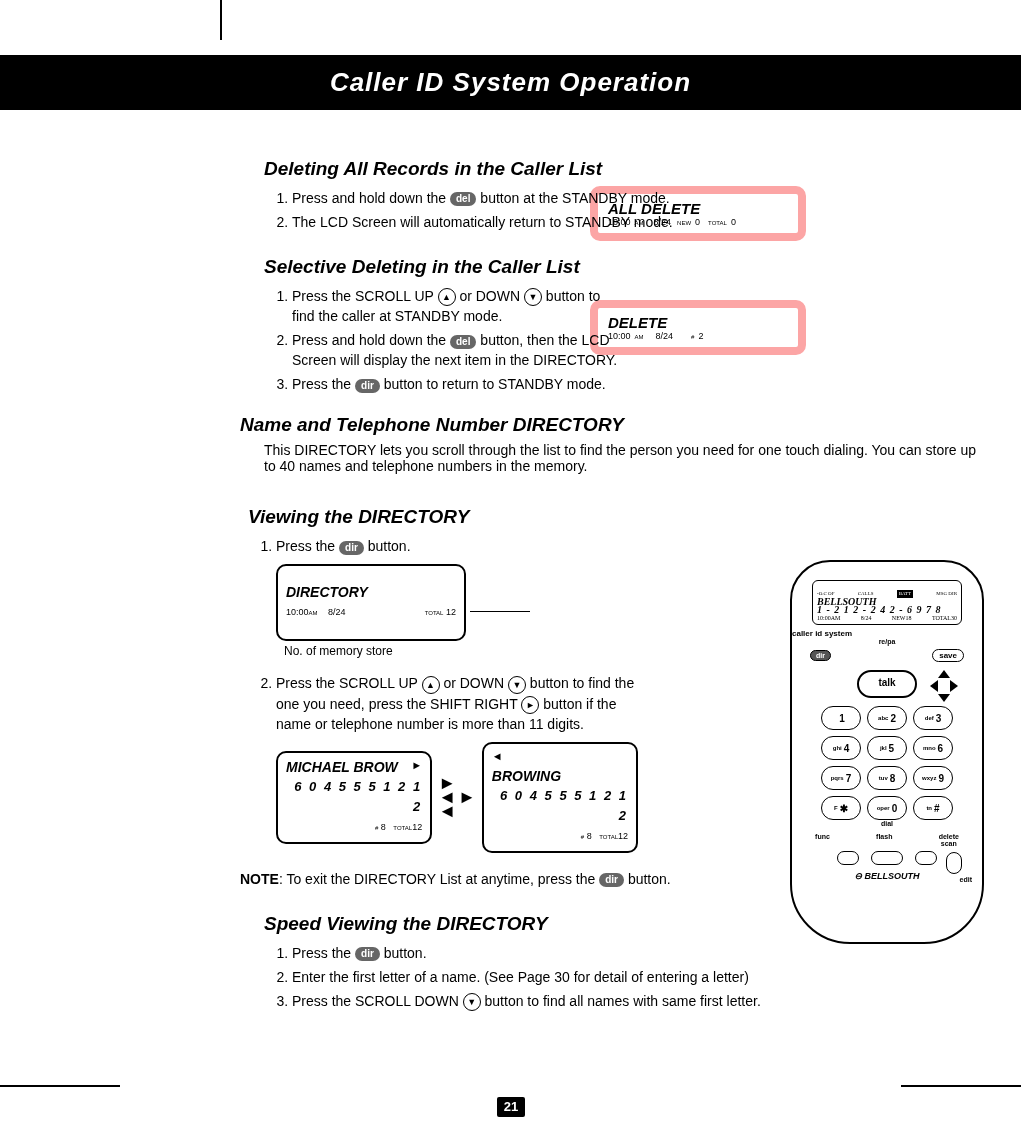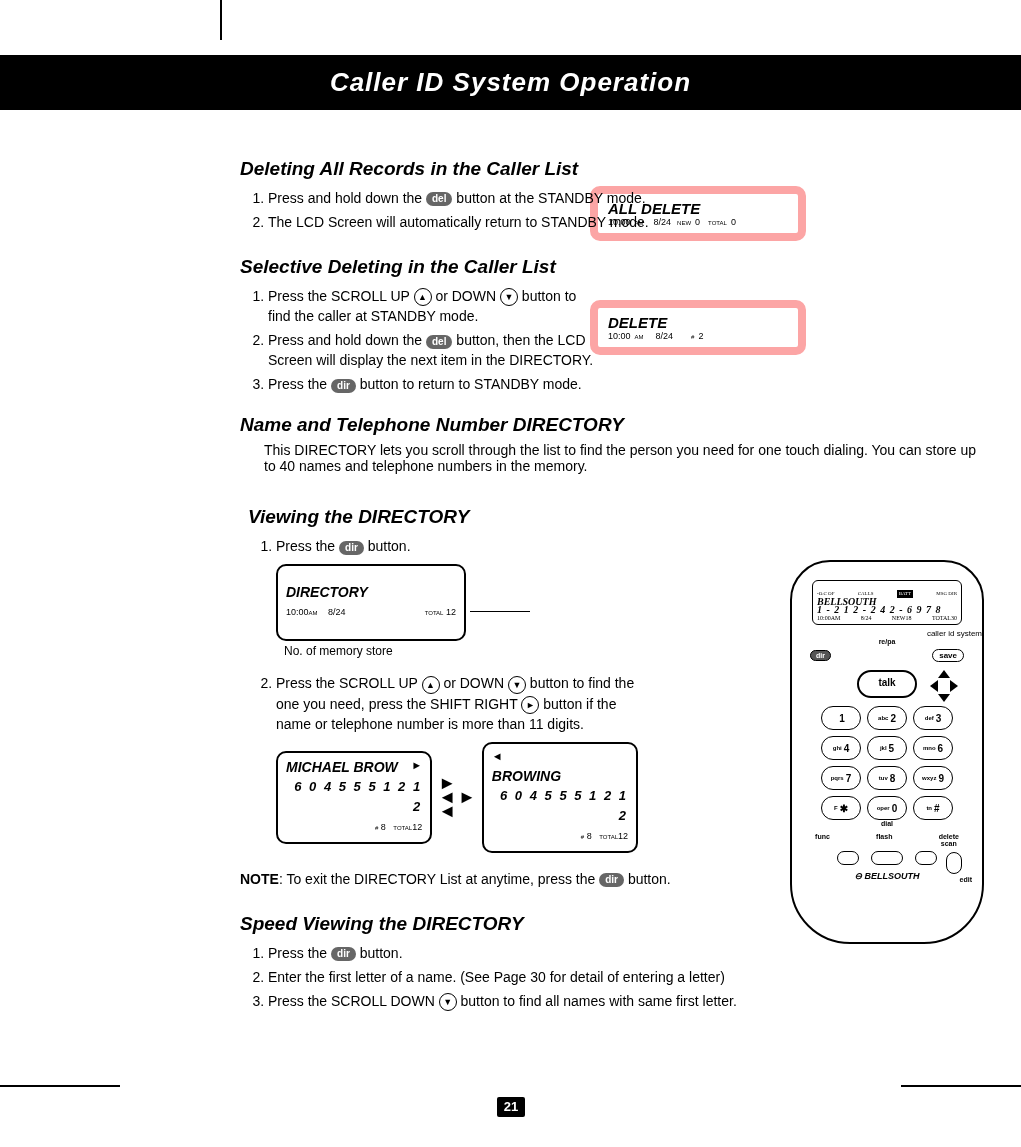--- a/index.html
+++ b/index.html
@@ -45,21 +45,21 @@
   .lcd-box {
     border:8px solid #fca5a5; border-radius:10px; padding:6px 10px; font-family: Arial,sans-serif;
     width:180px; background:#fff;
   }
   .lcd-title { font-weight:bold; font-style:italic; font-size:15px;}
   .lcd-row { font-size:9px; display:flex; gap:4px; align-items:baseline; }
   .tiny { font-size:6px; }
   .lcd1 { position:absolute; left:590px; top:186px;}
   .lcd2 { position:absolute; left:590px; top:300px;}
 
-  .section-indent { width:660px; }
+  .section-indent { margin-left:24px; width:660px; }
   .section-indent-narrow { margin-left:24px; width:320px; }
 
   .col { display:flex; }
   .left-col { width:380px; }
 
   
   .dir-lcd { border:2px solid #000; border-radius:10px; padding:16px 8px; display:inline-block; width:170px; }
   .dir-label { font-weight:bold; font-style:italic; font-size:14px;}
   .dir-row { font-size:9px; }
   .caption-line { display:inline-block; font-size:12px; margin-left:8px; vertical-align:bottom;}
@@ -84,21 +84,21 @@
     position:absolute; right:-30px; top:420px; width:190px; height:380px;
     border:2px solid #000; border-radius:40px 40px 60px 60px; background:#fff;
   }
   .phone-screen {
     margin:18px auto 4px auto; border:1.5px solid #000; border-radius:6px; width:140px; padding:9px 4px 2px 4px;
     font-size:7px; line-height:8px;font-family:Liberation Serif, serif;
   }
   .phone-screen .row1 { display:flex; justify-content:space-between; font-size:5px; }
   .phone-screen .sname { font-weight:bold; font-style:italic; font-size:10px;}
   .phone-screen .snum { font-weight:bold; font-style:italic; font-size:10px; letter-spacing:1px;}
-  .phone-sub { text-align:right; font-size:8px; font-weight:normal;}
+  .phone-sub { text-align:left; font-size:8px; font-weight:bold;}
   .mid-buttons { display:flex; align-items:center; justify-content:space-between; padding:4px 18px;}
   .oval-btn { border:1.5px solid #000; border-radius:12px; font-size:8px; font-weight:bold; padding:1px 6px;}
   .dir-btn { border:1.5px solid #000; border-radius:12px; font-size:7px; font-weight:bold; padding:1px 5px; background:#555; color:#fff;}
   .talk-btn { border:2px solid #000; border-radius:18px; width:56px; height:24px; font-size:10px; font-weight:bold; text-align:center; line-height:22px; margin:4px auto;}
   .dpad { position:absolute; right:18px; top:108px; display:flex; flex-direction:column; align-items:center; gap:2px;}
   .tri { width:0;height:0;border-left:6px solid transparent;border-right:6px solid transparent;}
   .tri.up{border-bottom:8px solid #000;}
   .tri.down{border-top:8px solid #000;}
   .tri.l{border-top:6px solid transparent;border-bottom:6px solid transparent;border-right:8px solid #000;}
   .tri.rr{border-top:6px solid transparent;border-bottom:6px solid transparent;border-left:8px solid #000;}

